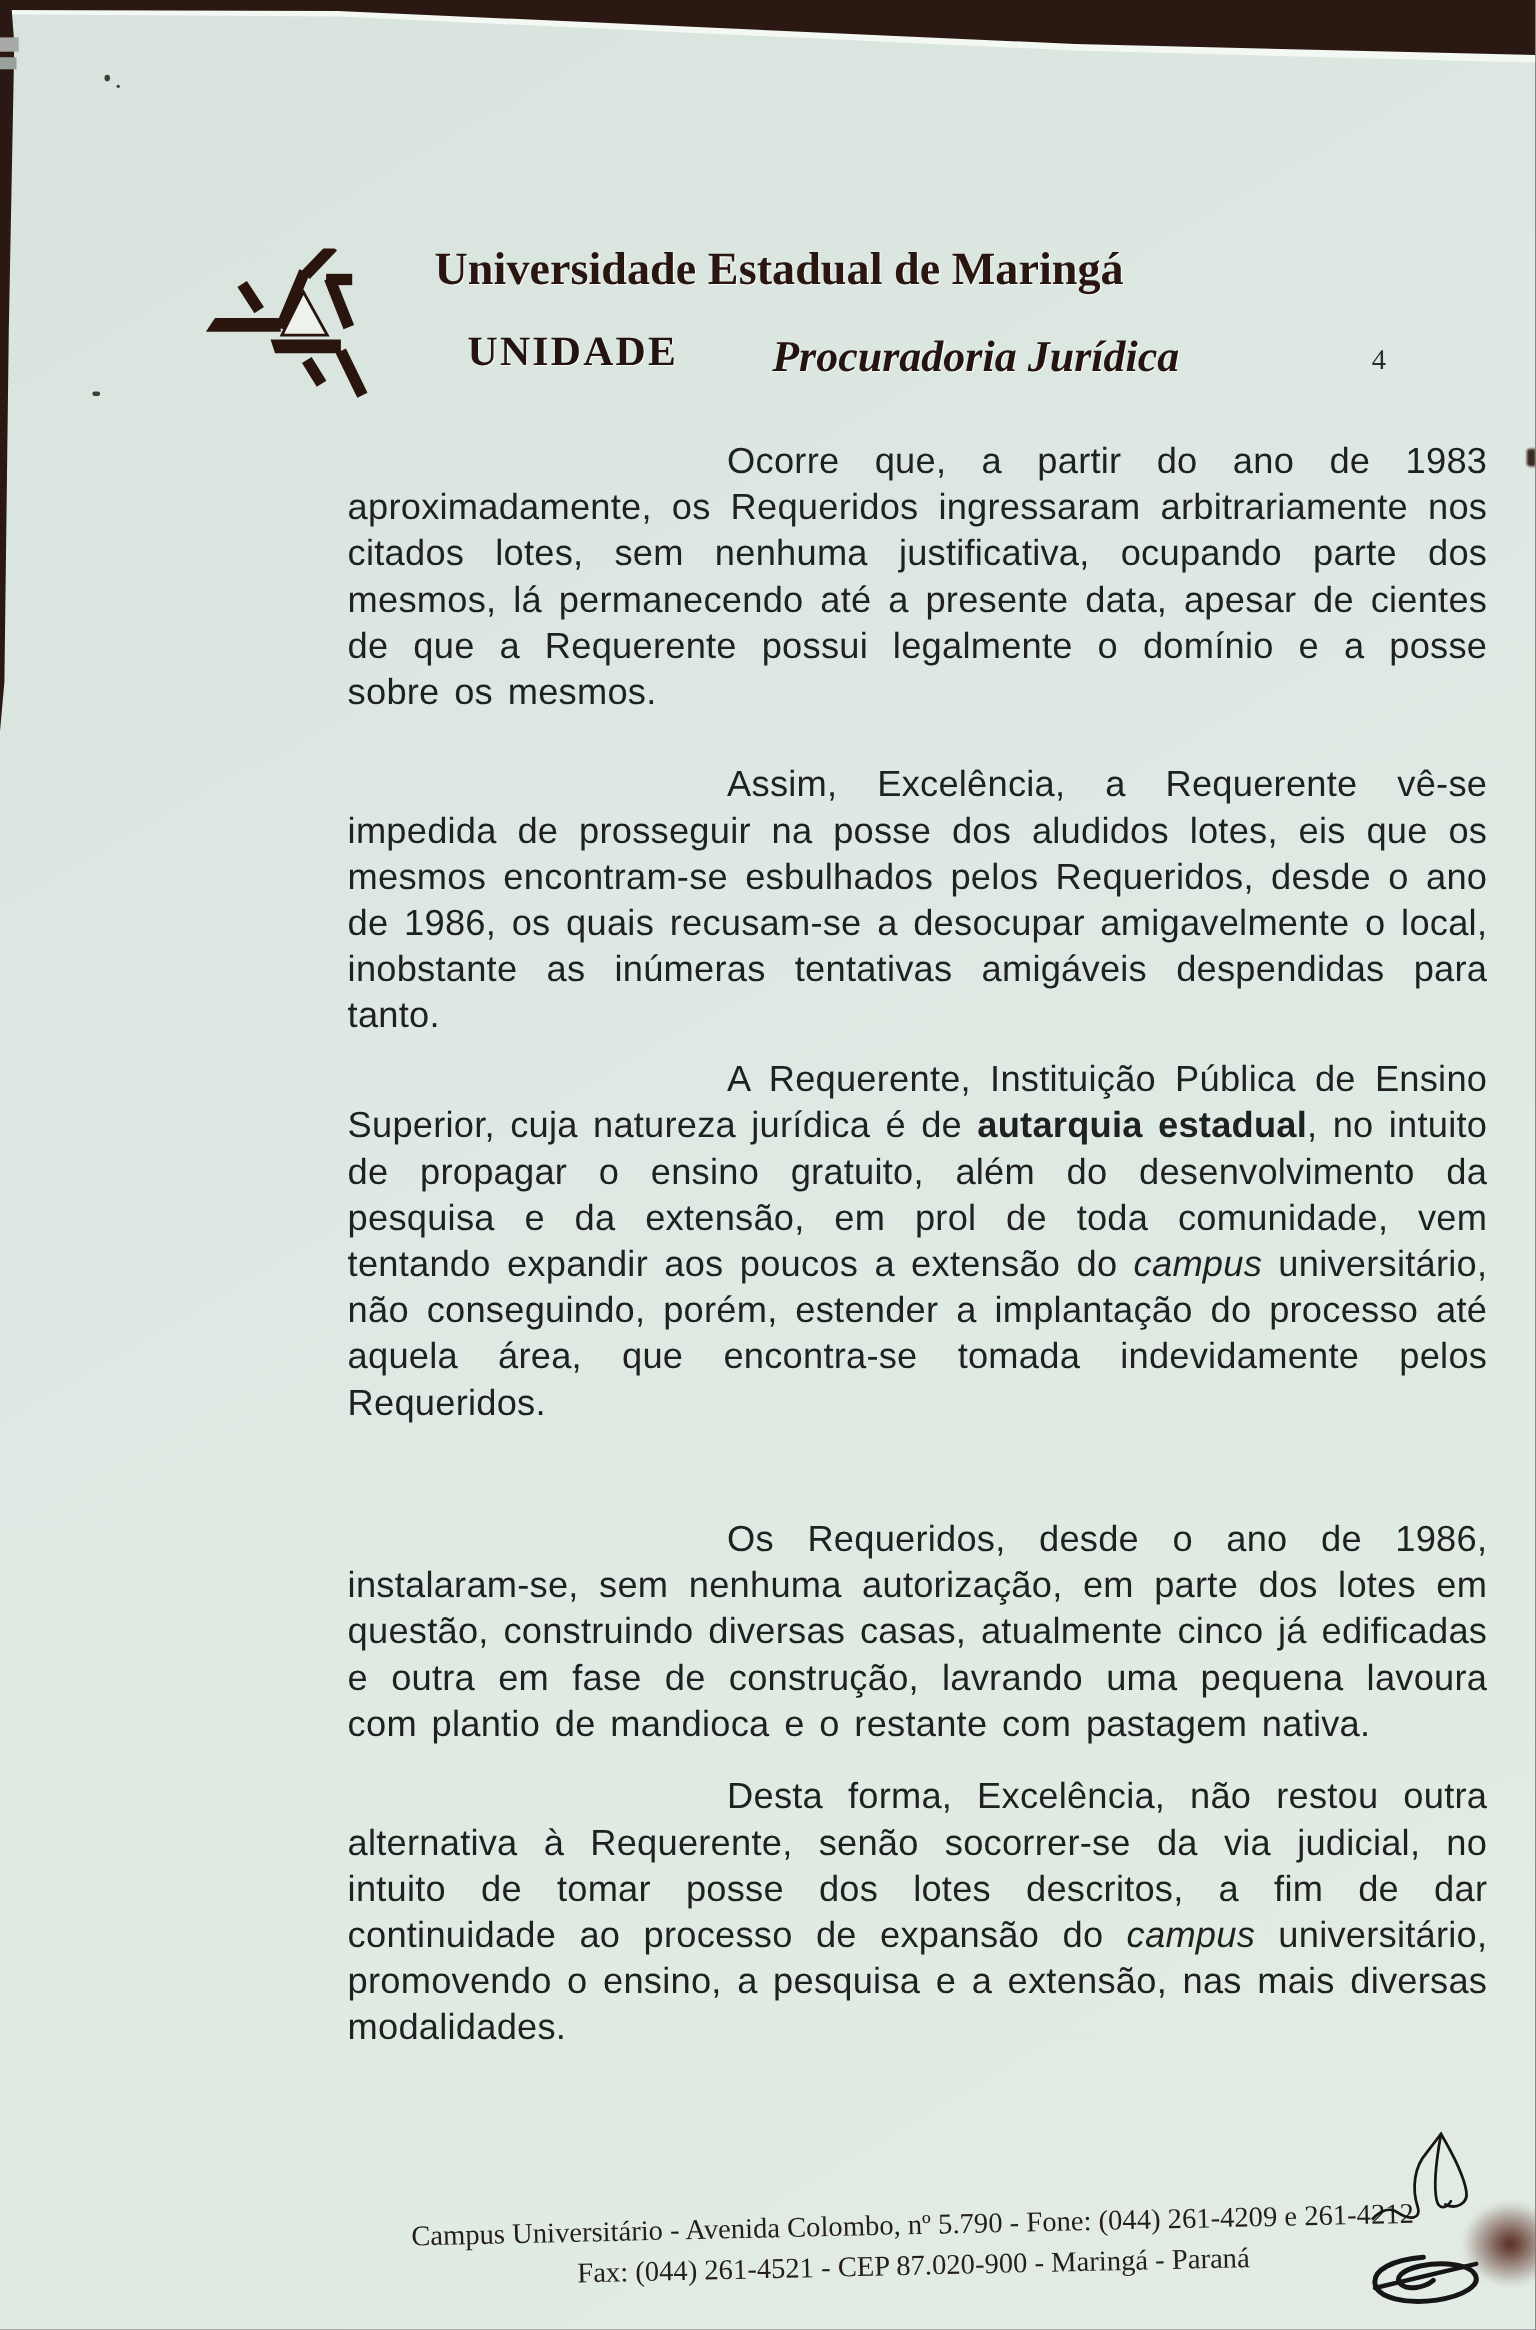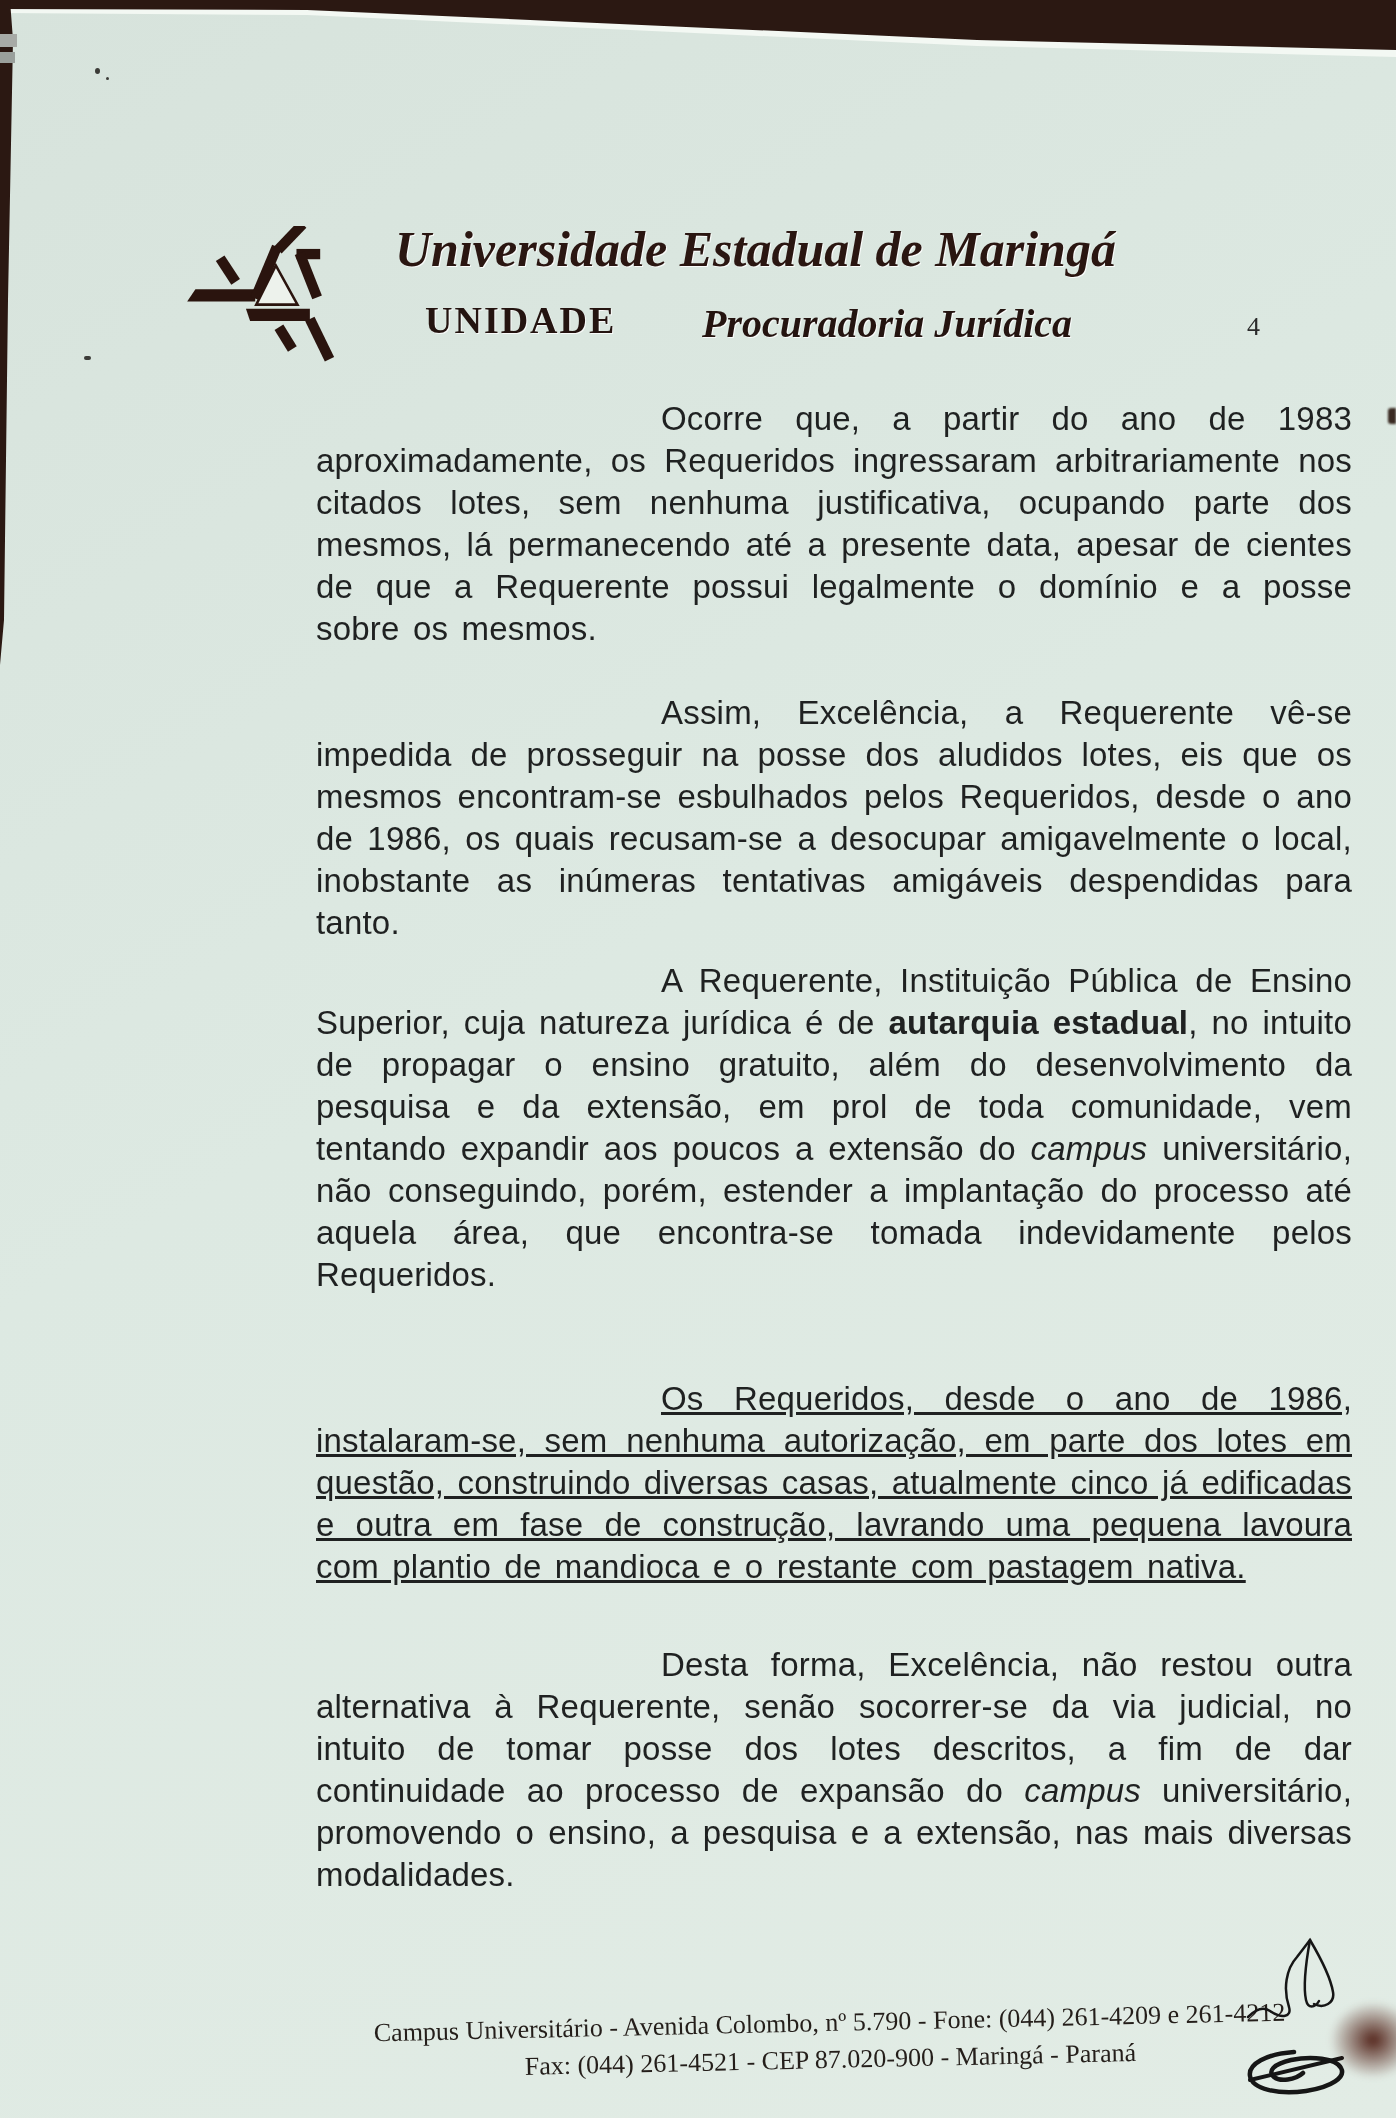--- a/index.html
+++ b/index.html
@@ -20,40 +20,40 @@
   .blob-right{position:absolute;right:-22px;top:2000px;width:90px;height:80px;filter:blur(3px);
     background:radial-gradient(ellipse at center,rgba(72,20,10,.92) 0%,rgba(72,20,10,0) 68%);}
   .speck{position:absolute;background:#3c3c38;border-radius:50%;}
   .speck-a{left:95px;top:68px;width:5px;height:6px;}
   .speck-b{left:106px;top:77px;width:3px;height:3px;}
   .speck-c{left:84px;top:356px;width:7px;height:4px;border-radius:2px;}
   .speck-right{position:absolute;right:0;top:408px;width:8px;height:16px;background:#3a2a22;
     border-radius:3px 0 0 3px;filter:blur(1px);}
   
   .institution{position:absolute;left:395px;top:222px;
-    font-family:"Liberation Serif",serif;font-weight:bold;font-style:italic;
-    font-size:50px;line-height:1.1;color:#2a1611;white-space:nowrap;
+    font-family:"Liberation Serif",serif;font-weight:bold;
+    font-size:42px;line-height:1.1;color:#2a1611;white-space:nowrap;
     text-shadow:1px 1px 0 rgba(255,255,255,.85);text-align:center;}
   .unit-label{position:absolute;left:425px;top:298px;
     font-family:"Liberation Serif",serif;font-weight:bold;font-size:38px;
     letter-spacing:2px;color:#241410;text-shadow:1px 1px 0 rgba(255,255,255,.8);}
   .unit-value{position:absolute;left:702px;top:300px;
     font-family:"Liberation Serif",serif;font-weight:bold;font-style:italic;
     font-size:40px;color:#241410;white-space:nowrap;text-shadow:1px 1px 0 rgba(255,255,255,.8);}
   .page-number{position:absolute;left:1247px;top:312px;
     font-family:"Liberation Serif",serif;font-size:26px;color:#2b2b2b;}
   .logo{position:absolute;left:182px;top:226px;}
   
   .doc-body{position:absolute;left:316px;top:398px;width:1036px;
     color:#1f2121;font-size:33px;line-height:42px;text-align:justify;
     word-spacing:4px;letter-spacing:.2px;}
   .para{margin:0 0 42px 0;text-indent:345px;}
   .para:nth-child(2){margin-bottom:16px;}
   .para:nth-child(3){margin-bottom:82px;}
-  .para:nth-child(4){margin-bottom:56px;text-decoration:underline;}
+  .para:nth-child(4){margin-bottom:24px;}
   .para:nth-child(5){margin-bottom:0;}
   .bold{font-weight:bold;}
   .italic{font-style:italic;margin-top:38px;}
   
   .doc-footer{position:absolute;left:290px;top:2004px;width:1080px;text-align:center;
     font-family:"Liberation Serif",serif;font-size:26px;line-height:37px;
     color:#241e1a;transform:rotate(-1.3deg);}
   .signature{position:absolute;left:1228px;top:1922px;}
 </style>
 </head>

